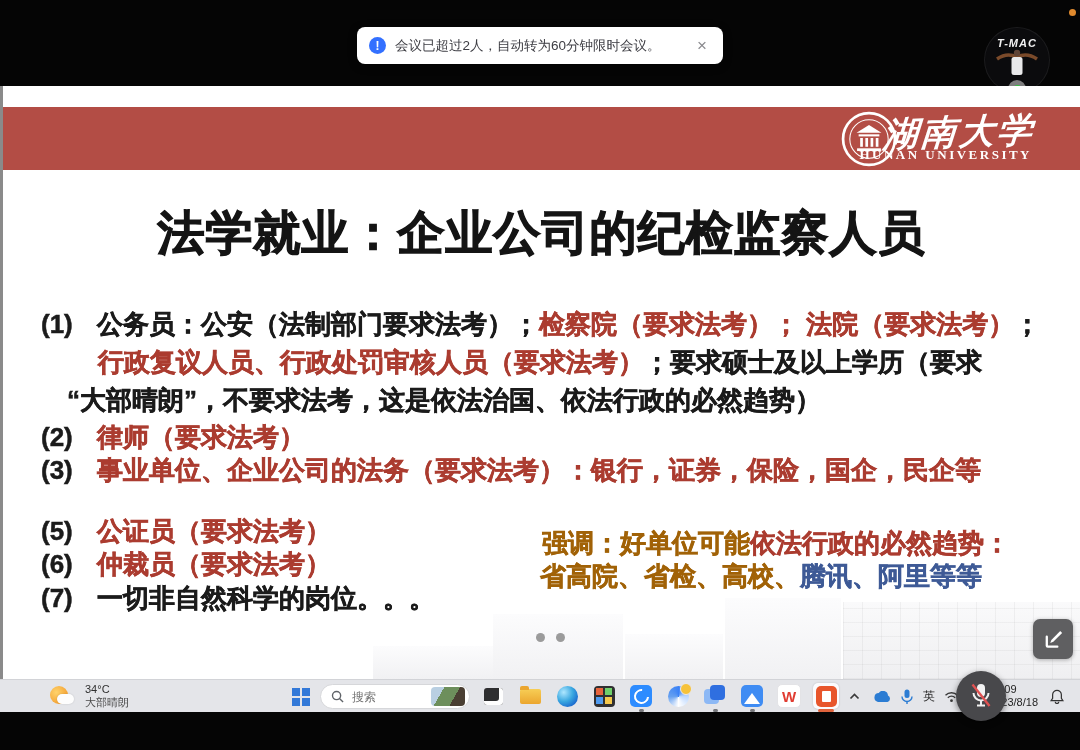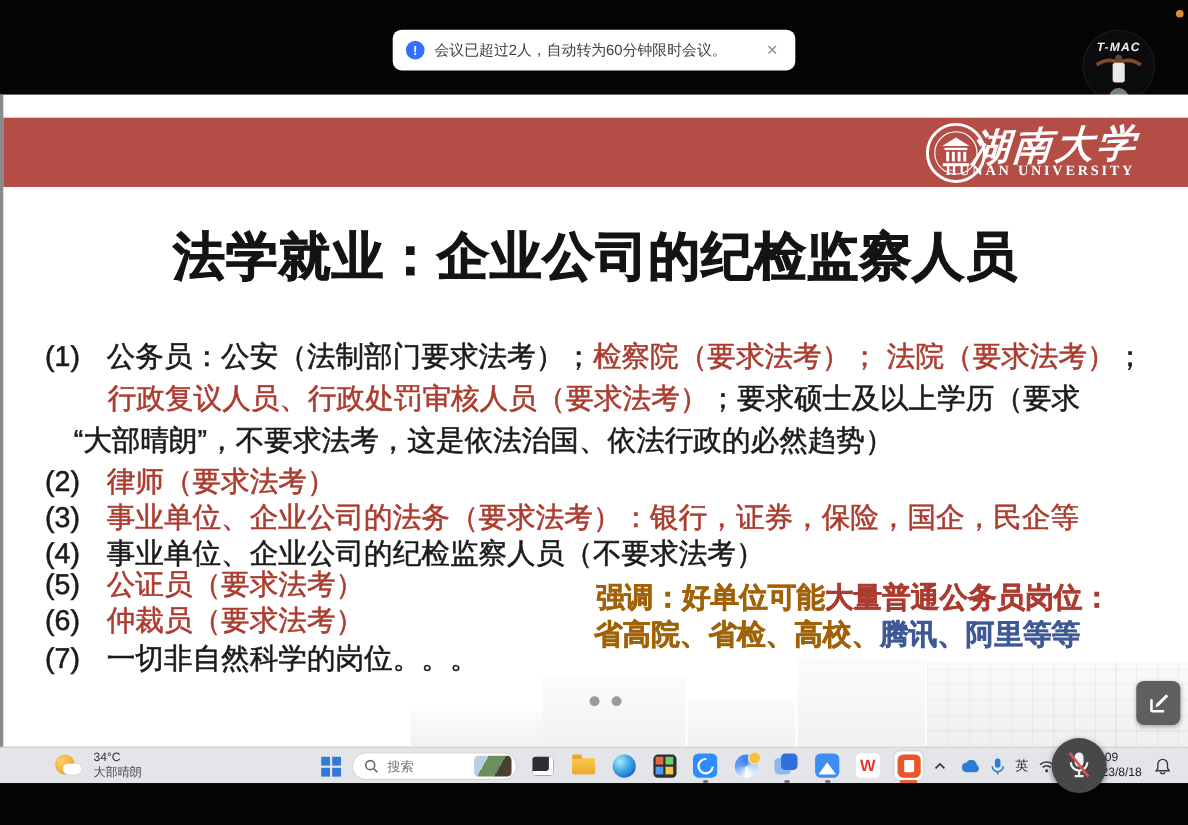--- a/index.html
+++ b/index.html
@@ -26,21 +26,21 @@
   
   .slide{position:absolute;left:0;top:86px;width:1080px;height:593px;background:#fff;border-left:3px solid #8a8a8a;box-sizing:border-box;}
   .banner{position:absolute;left:0;top:21px;width:1077px;height:63px;background:#b34d45;}
   .seal{position:absolute;right:183px;top:4px;}
   .uni-cn{position:absolute;right:45px;top:2px;color:#fff;font-size:35px;font-weight:700;font-style:italic;
           transform:skew(-6deg) rotate(-2deg);letter-spacing:3px;white-space:nowrap;}
   .uni-en{position:absolute;right:48px;top:40px;color:#fff;font-family:"Liberation Serif",serif;font-weight:700;
           font-size:13px;letter-spacing:2.5px;white-space:nowrap;}
   .title{position:absolute;left:0;width:1077px;top:116px;text-align:center;color:#141414;
          font-size:47px;font-weight:900;letter-spacing:1px;-webkit-text-stroke:1.1px #141414;white-space:nowrap;}
-  .ln{position:absolute;font-size:26px;font-weight:400;color:#1b1b1b;white-space:nowrap;-webkit-text-stroke:.5px currentColor;}
+  .ln{position:absolute;font-size:26px;font-weight:700;color:#1b1b1b;white-space:nowrap;-webkit-text-stroke:.5px currentColor;}
   .ln .num{display:inline-block;width:56px;color:#1b1b1b;}
   .r{color:#ab3c30;} .bl{color:#a16207;} .bd{color:#3e5a96;}
   .emp{position:absolute;font-size:26px;font-weight:700;white-space:nowrap;-webkit-text-stroke:.5px currentColor;}
 
   
   .wm{position:absolute;background:linear-gradient(180deg,#fcfcfd,#f1f1f3);}
   .wm-grid{background:
      repeating-linear-gradient(90deg, rgba(0,0,0,.045) 0 1px, transparent 1px 19px),
      repeating-linear-gradient(0deg, rgba(0,0,0,.04) 0 1px, transparent 1px 14px),
      linear-gradient(180deg,#fafafb,#efeff1);}
@@ -149,35 +149,32 @@
     </div>
     <div class="ln" style="left:64px;top:297px">
       <span>“大部晴朗”，不要求法考，这是依法治国、依法行政的必然趋势）</span>
     </div>
     <div class="ln" style="left:38px;top:334px">
       <span class="num">(2)</span><span class="r">律师（要求法考）</span>
     </div>
     <div class="ln" style="left:38px;top:367px">
       <span class="num">(3)</span><span class="r">事业单位、企业公司的法务（要求法考）：银行，证券，保险，国企，民企等</span>
     </div>
-    <div class="ln" style="left:38px;top:400px">
-      <span class="num">(4)</span><span>事业单位、企业公司的纪检监察人员（不要求法考）</span>
-    </div>
     <div class="ln" style="left:38px;top:428px">
       <span class="num">(5)</span><span class="r">公证员（要求法考）</span>
     </div>
     <div class="ln" style="left:38px;top:461px">
       <span class="num">(6)</span><span class="r">仲裁员（要求法考）</span>
     </div>
     <div class="ln" style="left:38px;top:495px">
       <span class="num">(7)</span><span>一切非自然科学的岗位。。。</span>
     </div>
 
     <div class="emp" style="left:539px;top:440px">
-      <span class="bl">强调：好单位可能</span><span class="r">大量普通公务员岗位：</span>
+      <span class="bl">强调：好单位可能</span><span class="r">依法行政的必然趋势：</span>
     </div>
     <div class="emp" style="left:537px;top:473px">
       <span class="bl">省高院、省检、高校、</span><span class="bd">腾讯、阿里等等</span>
     </div>
 
     <div class="wm" style="left:370px;top:560px;width:120px;height:33px"></div>
     <div class="wm" style="left:490px;top:528px;width:130px;height:65px"></div>
     <div class="wm" style="left:622px;top:548px;width:98px;height:45px"></div>
     <div class="wm" style="left:722px;top:512px;width:116px;height:81px"></div>
     <div class="wm wm-grid" style="left:840px;top:516px;width:237px;height:77px"></div>

